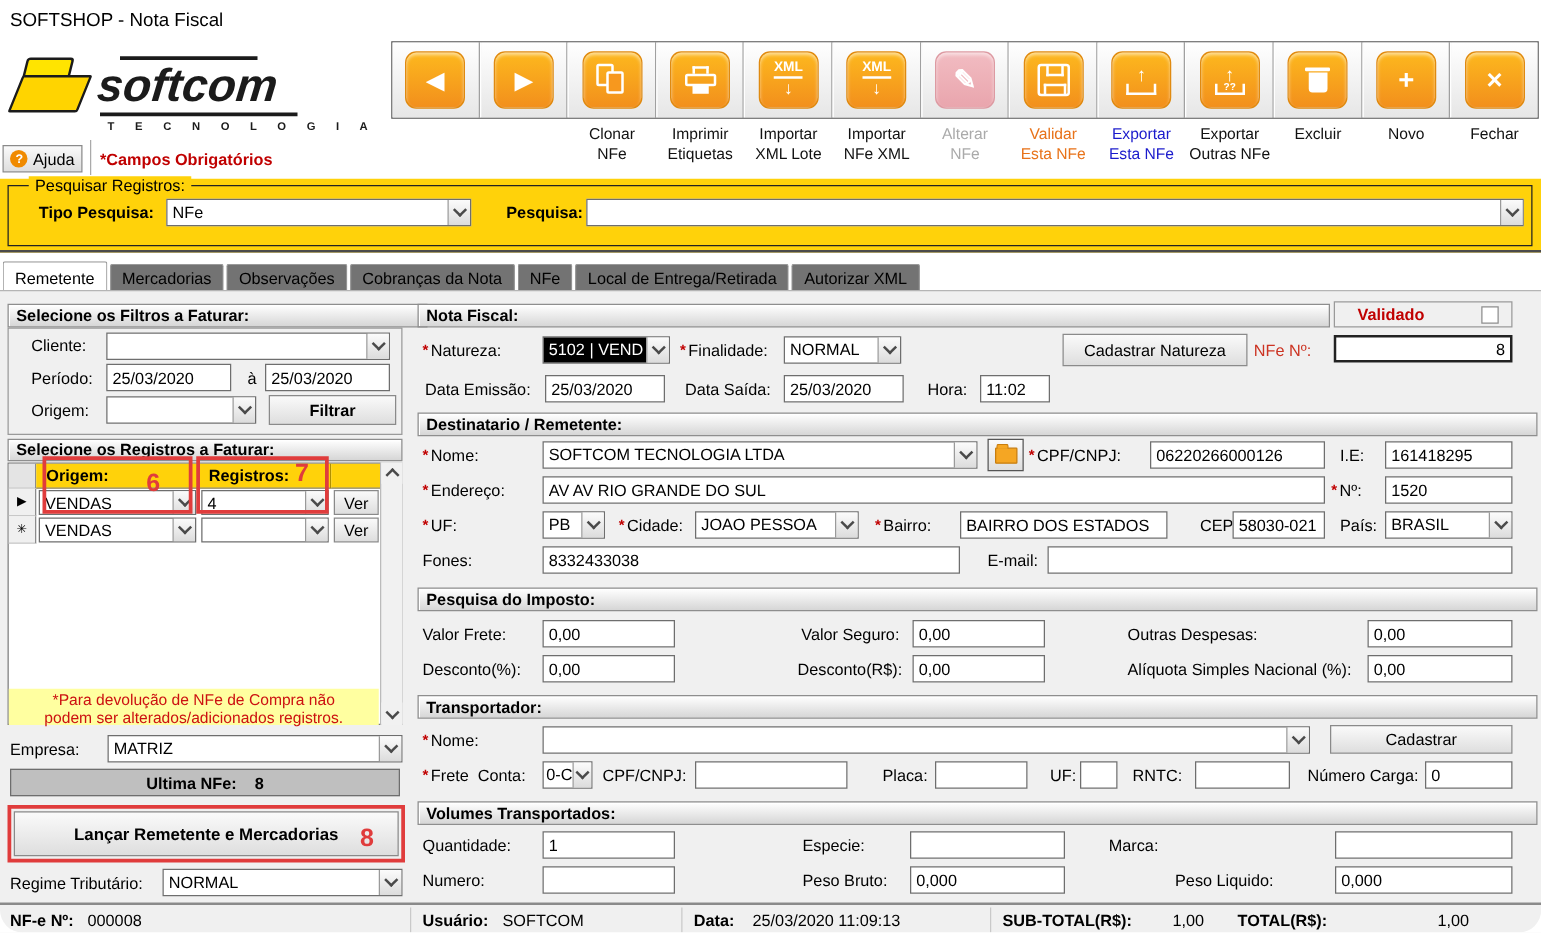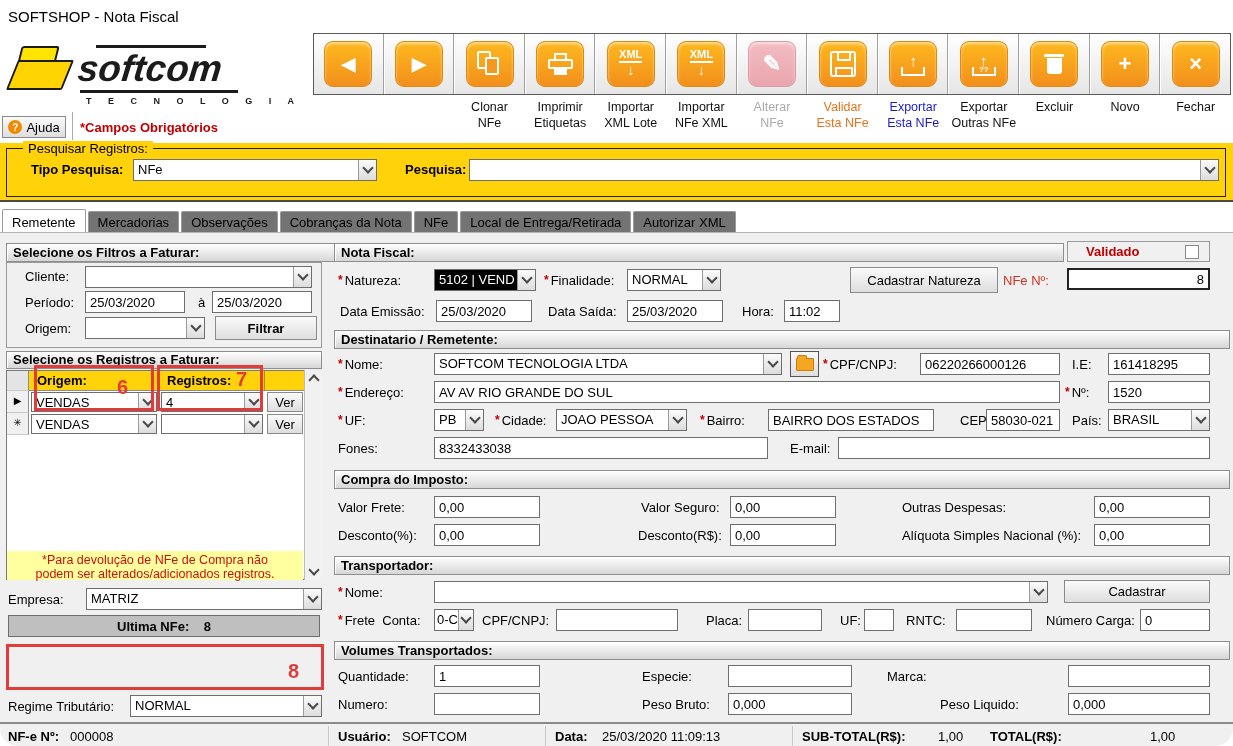--- a/index.html
+++ b/index.html
@@ -359,20 +359,21 @@
     <span class="dd">
         <i class="chev"></i>
       </span>
   </div>
   <div class="graybar">
     <span>Ultima NFe:</span>&nbsp;&nbsp;&nbsp;
     <span>8</span>
   </div>
 
   <div class="anno" style="left:6px;top:644px;width:318px;height:46px;"></div>
+  <div class="gbtn b" style="left:11px;top:649px;width:308px;height:36px;font-weight:bold;font-size:13.5px;">Lançar Remetente e Mercadorias</div>
   <span class="annonum" style="left:288px;top:660px;">8</span>
 
   <span class="lbl" style="left:8px;top:699px;">Regime Tributário:</span>
   <div class="combo" style="left:130px;top:695px;width:192px;">
     <span class="val">NORMAL</span>
     <span class="dd">
         <i class="chev"></i>
       </span>
   </div>
 
@@ -455,21 +456,21 @@
     <span class="dd">
         <i class="chev"></i>
       </span>
   </div>
 
   <span class="lbl" style="left:338px;top:441px;">Fones:</span>
   <input class="in" style="left: 434px; top: 437px; width: 334px;" value="8332433038">
   <span class="lbl" style="left:790px;top:441px;">E-mail:</span>
   <input class="in" style="left: 838px; top: 437px; width: 372px;" value="">
 
-  <div class="sech" style="left:334px;top:470px;width:896px;">Compra do Imposto:</div>
+  <div class="sech" style="left:334px;top:470px;width:896px;">Pesquisa do Imposto:</div>
   <span class="lbl" style="left:338px;top:500px;">Valor Frete:</span>
   <input class="in" style="left: 434px; top: 496px; width: 106px;" value="0,00">
   <span class="lbl" style="left:641px;top:500px;">Valor Seguro:</span>
   <input class="in" style="left: 730px; top: 496px; width: 106px;" value="0,00">
   <span class="lbl" style="left:902px;top:500px;">Outras Despesas:</span>
   <input class="in" style="left: 1094px; top: 496px; width: 116px;" value="0,00">
   <span class="lbl" style="left:338px;top:528px;">Desconto(%):</span>
   <input class="in" style="left: 434px; top: 524px; width: 106px;" value="0,00">
   <span class="lbl" style="left:638px;top:528px;">Desconto(R$):</span>
   <input class="in" style="left: 730px; top: 524px; width: 106px;" value="0,00">

